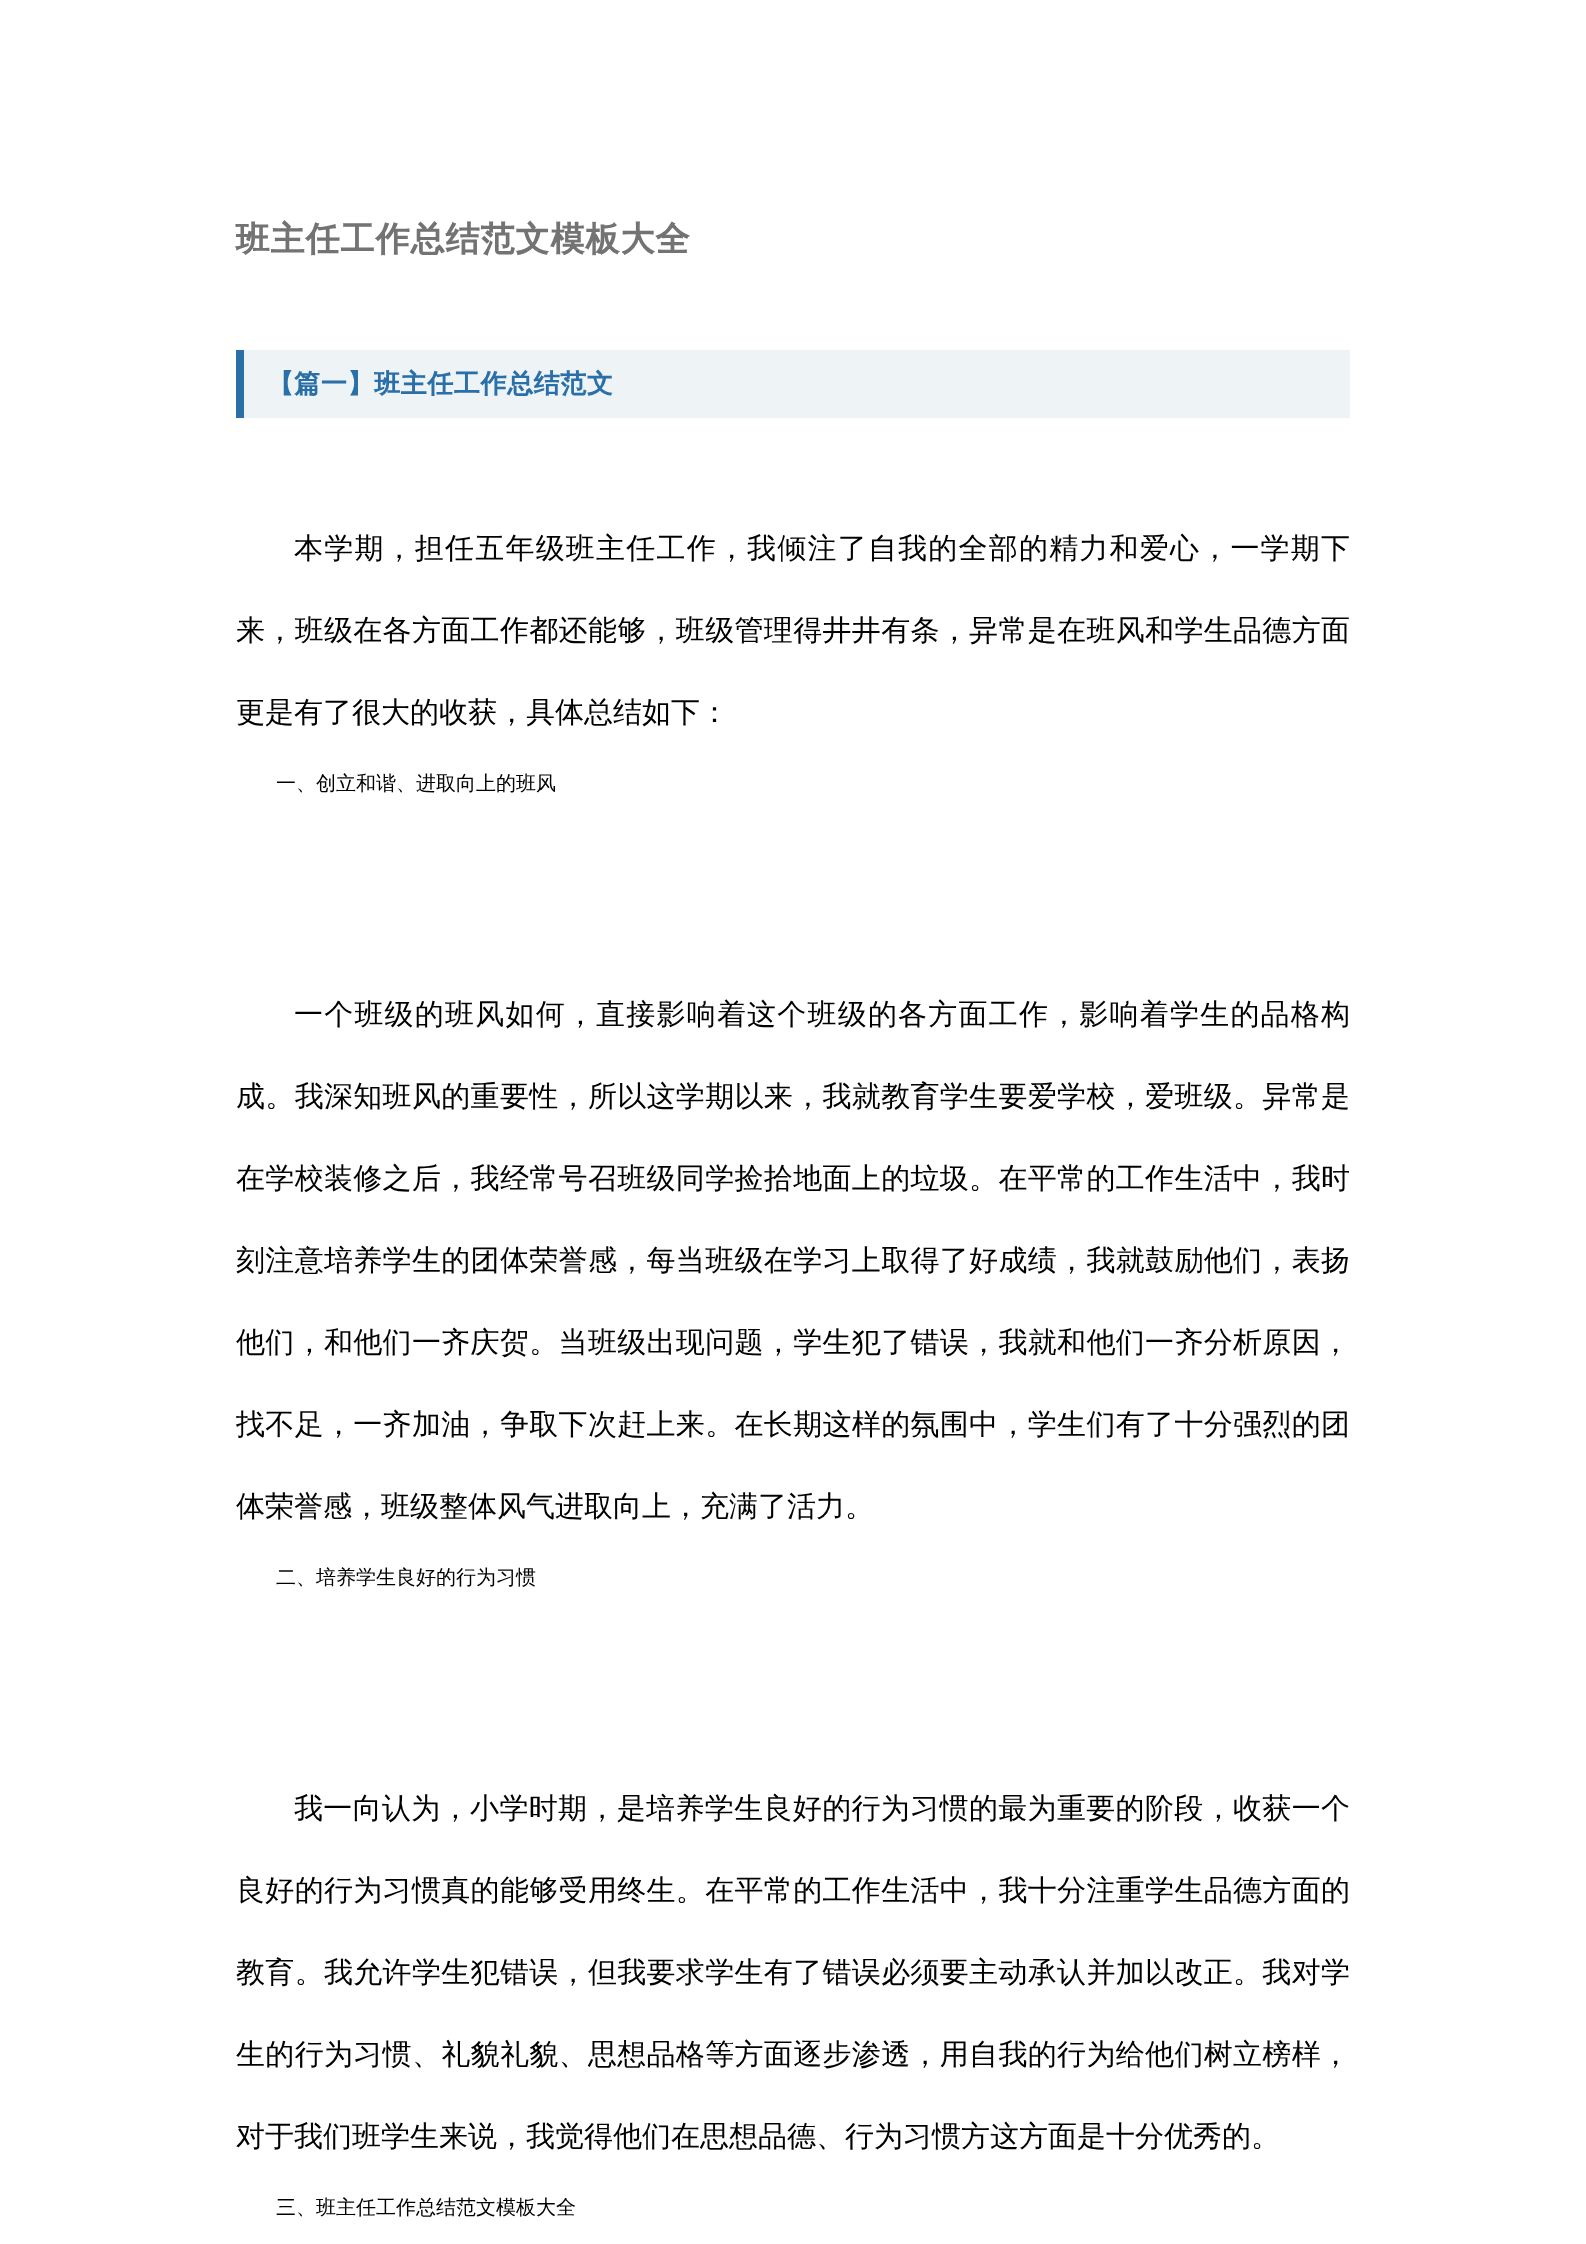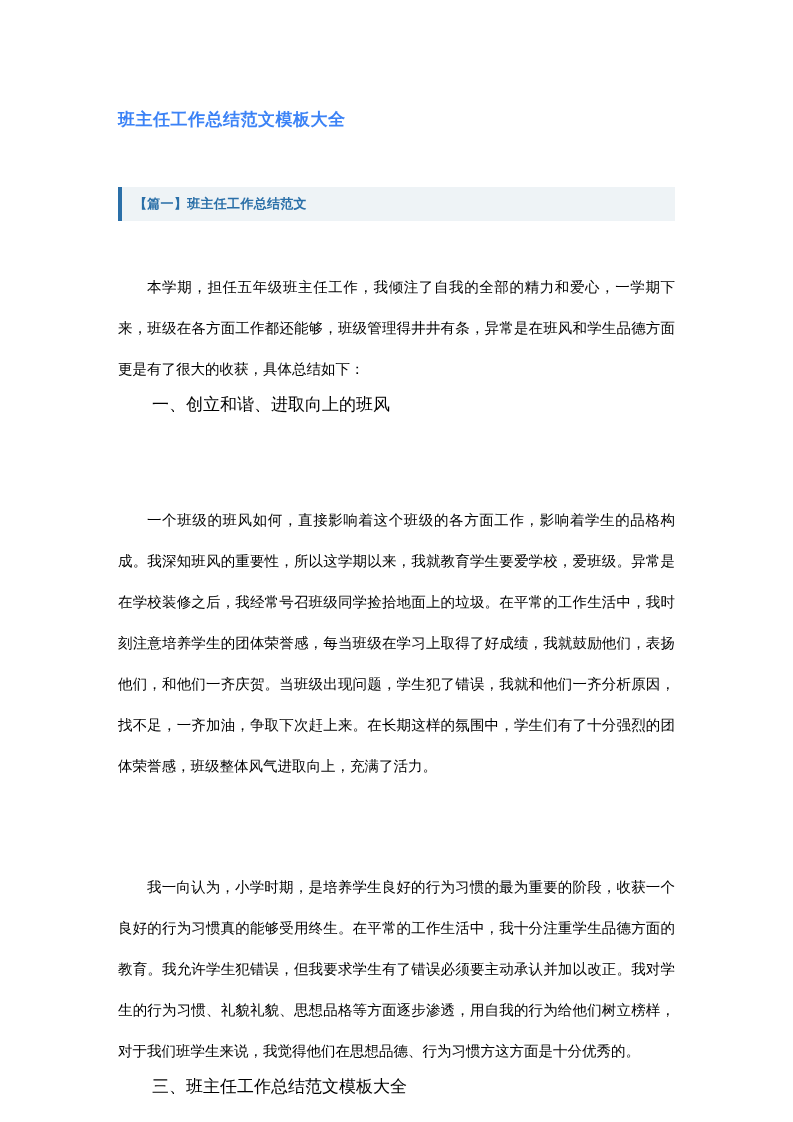--- a/index.html
+++ b/index.html
@@ -27,26 +27,26 @@
     left: 118px;
     right: 118px;
     top: 0;
     width: 557px;
   }
   .doc-title {
     font-family: "Liberation Sans", "DejaVu Sans", sans-serif;
     font-size: 17px;
     font-weight: bold;
     letter-spacing: 0.5px;
-    color: #3b82f6;
+    color: #737373;
     margin-top: 108px;
     line-height: 1.4;
   }
   .section-banner {
-    margin-top: 55px;
+    margin-top: 43px;
     background: #eef3f6;
     border-left: 4px solid #2a6fa8;
     height: 34px;
     display: flex;
     align-items: center;
     padding-left: 12px;
     box-sizing: border-box;
   }
   .section-banner-text {
     font-family: "Liberation Sans", "DejaVu Sans", sans-serif;
@@ -63,21 +63,21 @@
     text-indent: 2em;
     margin: 0;
   }
   .para.first {
     margin-top: 46px;
   }
   .para.gap-xl {
     margin-top: 80px;
   }
   .heading-para {
-    font-size: 17px;
+    font-size: 10px;
     line-height: 30px;
     text-indent: 2em;
     margin: 0;
   }
 </style>
 </head>
 <body>
 
 <div class="page">
   <div class="content">
@@ -87,19 +87,20 @@
     <div class="section-banner">
       <span class="section-banner-text">【篇一】班主任工作总结范文</span>
     </div>
 
     <p class="para first">本学期，担任五年级班主任工作，我倾注了自我的全部的精力和爱心，一学期下来，班级在各方面工作都还能够，班级管理得井井有条，异常是在班风和学生品德方面更是有了很大的收获，具体总结如下：</p>
 
     <p class="heading-para gap-xl">一、创立和谐、进取向上的班风</p>
 
     <p class="para gap-xl">一个班级的班风如何，直接影响着这个班级的各方面工作，影响着学生的品格构成。我深知班风的重要性，所以这学期以来，我就教育学生要爱学校，爱班级。异常是在学校装修之后，我经常号召班级同学捡拾地面上的垃圾。在平常的工作生活中，我时刻注意培养学生的团体荣誉感，每当班级在学习上取得了好成绩，我就鼓励他们，表扬他们，和他们一齐庆贺。当班级出现问题，学生犯了错误，我就和他们一齐分析原因，找不足，一齐加油，争取下次赶上来。在长期这样的氛围中，学生们有了十分强烈的团体荣誉感，班级整体风气进取向上，充满了活力。</p>
 
+    <p class="heading-para gap-xl">二、培养学生良好的行为习惯</p>
 
     <p class="para gap-xl">我一向认为，小学时期，是培养学生良好的行为习惯的最为重要的阶段，收获一个良好的行为习惯真的能够受用终生。在平常的工作生活中，我十分注重学生品德方面的教育。我允许学生犯错误，但我要求学生有了错误必须要主动承认并加以改正。我对学生的行为习惯、礼貌礼貌、思想品格等方面逐步渗透，用自我的行为给他们树立榜样，对于我们班学生来说，我觉得他们在思想品德、行为习惯方这方面是十分优秀的。</p>
 
     <p class="heading-para gap-xl">三、班主任工作总结范文模板大全</p>
 
   </div>
 </div>
 
 </body></html>

